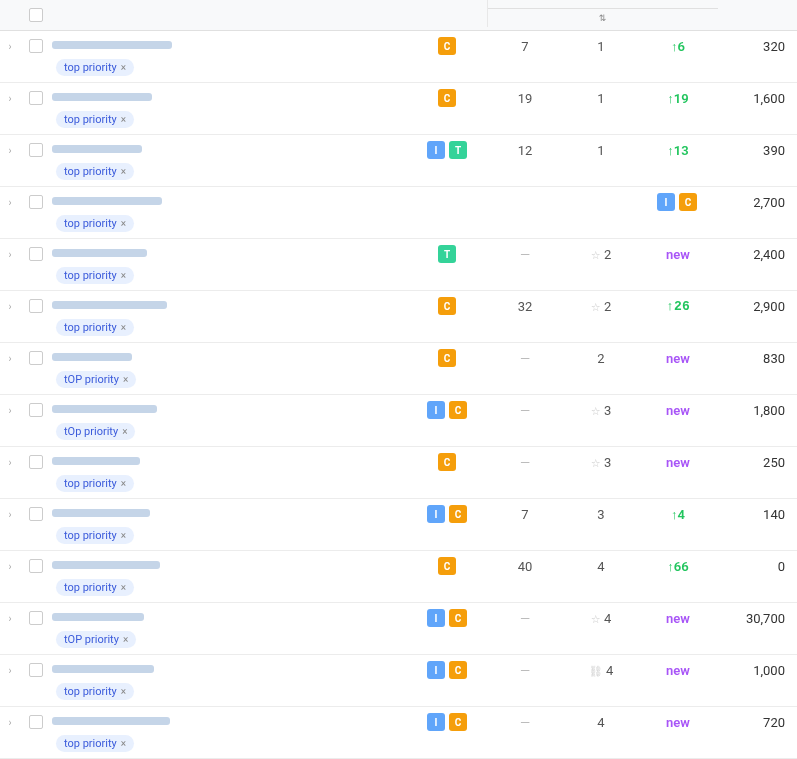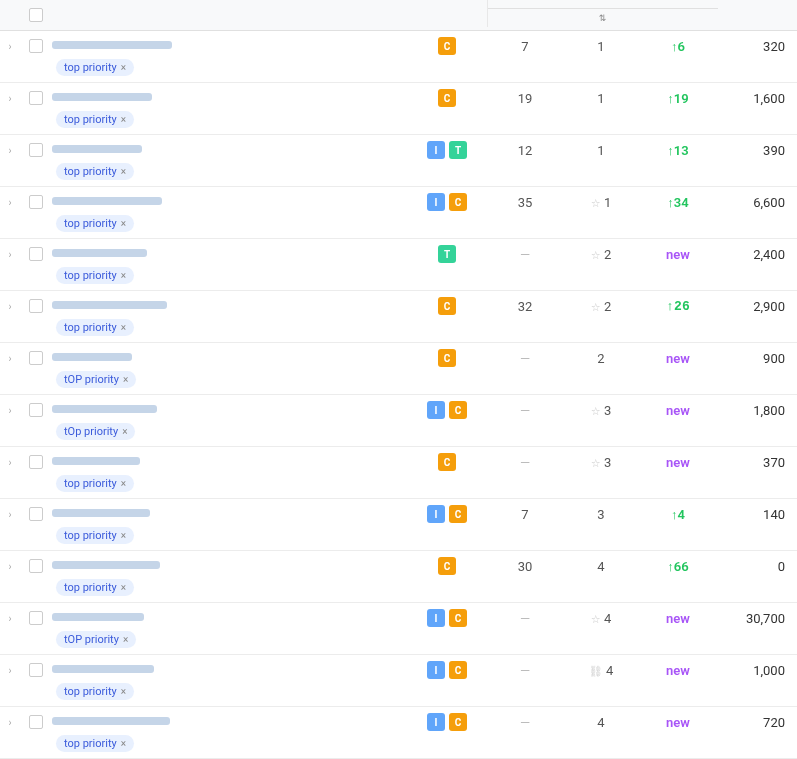--- a/index.html
+++ b/index.html
@@ -323,26 +323,21 @@
       <div class="col-check">
         <div class="checkbox"></div>
       </div>
       <div class="keyword-bar-container">
         <div class="keyword-bar" style="width:110px;"></div>
       </div>
       <div class="cell-intent">
             <span class="intent-badge badge-i">I</span>
             <span class="intent-badge badge-c">C</span>
           </div>
-      <div class="pos-group-cell">
-        <div class="cell-dec29" style="width:76px;">35</div>
-        <div class="cell-dec27" style="width:76px;"><span class="star-icon">☆</span> 1</div>
-        <div class="cell-diff diff-up" style="width:78px;">↑34</div>
-      </div>
-      <div class="cell-volume">6,600</div>
+      <div class="cell-volume">2,700</div>
     </div>
     <div class="row-tags">
       <span class="tag">
         <span>top priority</span>
         <span class="tag-x">×</span>
       </span>
     </div>
   </div>
       <div class="table-row">
     <div class="row-main">
@@ -406,21 +401,21 @@
         <div class="keyword-bar" style="width:80px;"></div>
       </div>
       <div class="cell-intent">
             <span class="intent-badge badge-c">C</span>
           </div>
       <div class="pos-group-cell">
         <div class="cell-dec29" style="width:76px;"><span class="dash">—</span></div>
         <div class="cell-dec27" style="width:76px;">2</div>
         <div class="cell-diff diff-new" style="width:78px;">new</div>
       </div>
-      <div class="cell-volume">900</div>
+      <div class="cell-volume">830</div>
     </div>
     <div class="row-tags">
       <span class="tag">
         <span>tOP priority</span>
         <span class="tag-x">×</span>
       </span>
     </div>
   </div>
       <div class="table-row">
     <div class="row-main">
@@ -459,21 +454,21 @@
         <div class="keyword-bar" style="width:88px;"></div>
       </div>
       <div class="cell-intent">
             <span class="intent-badge badge-c">C</span>
           </div>
       <div class="pos-group-cell">
         <div class="cell-dec29" style="width:76px;"><span class="dash">—</span></div>
         <div class="cell-dec27" style="width:76px;"><span class="star-icon">☆</span> 3</div>
         <div class="cell-diff diff-new" style="width:78px;">new</div>
       </div>
-      <div class="cell-volume">370</div>
+      <div class="cell-volume">250</div>
     </div>
     <div class="row-tags">
       <span class="tag">
         <span>top priority</span>
         <span class="tag-x">×</span>
       </span>
     </div>
   </div>
       <div class="table-row">
     <div class="row-main">
@@ -508,21 +503,21 @@
       <div class="col-check">
         <div class="checkbox"></div>
       </div>
       <div class="keyword-bar-container">
         <div class="keyword-bar" style="width:108px;"></div>
       </div>
       <div class="cell-intent">
             <span class="intent-badge badge-c">C</span>
           </div>
       <div class="pos-group-cell">
-        <div class="cell-dec29" style="width:76px;">30</div>
+        <div class="cell-dec29" style="width:76px;">40</div>
         <div class="cell-dec27" style="width:76px;">4</div>
         <div class="cell-diff diff-up" style="width:78px;">↑66</div>
       </div>
       <div class="cell-volume">0</div>
     </div>
     <div class="row-tags">
       <span class="tag">
         <span>top priority</span>
         <span class="tag-x">×</span>
       </span>

